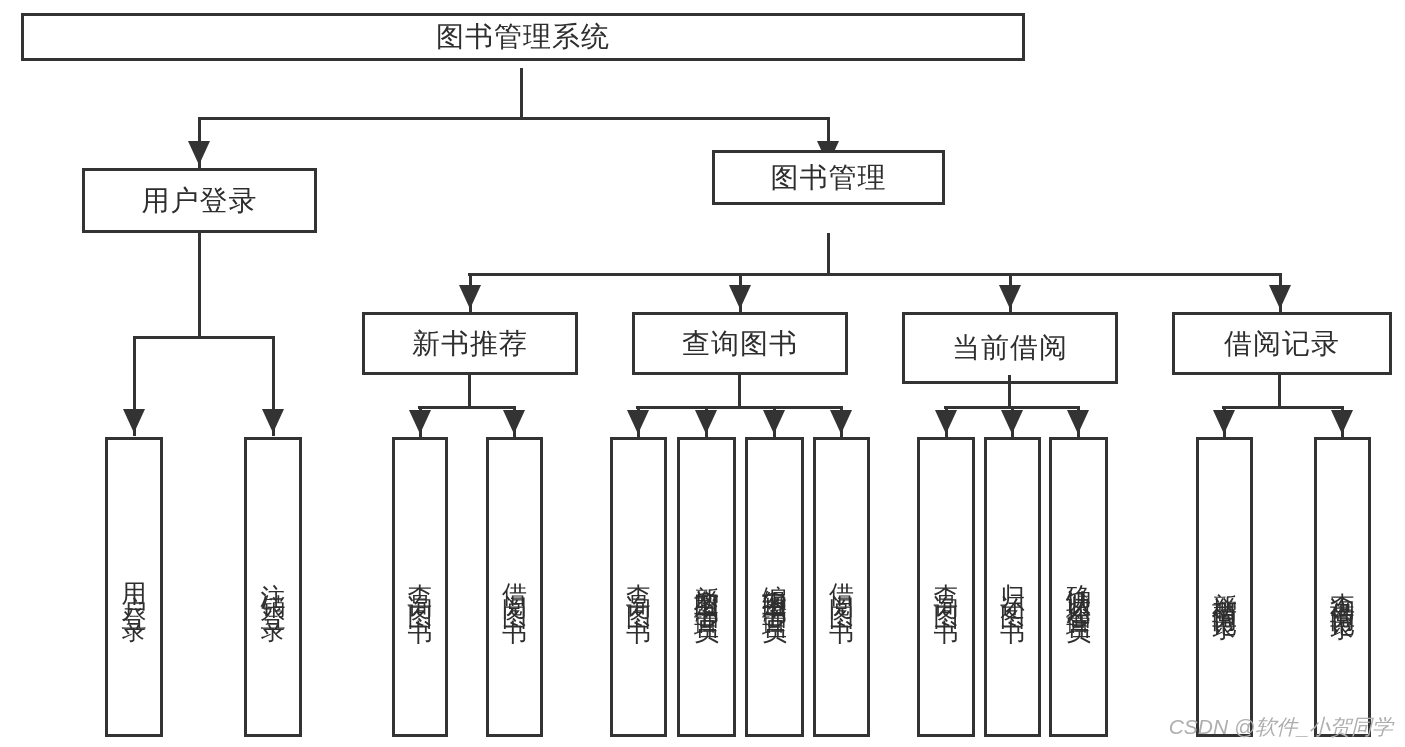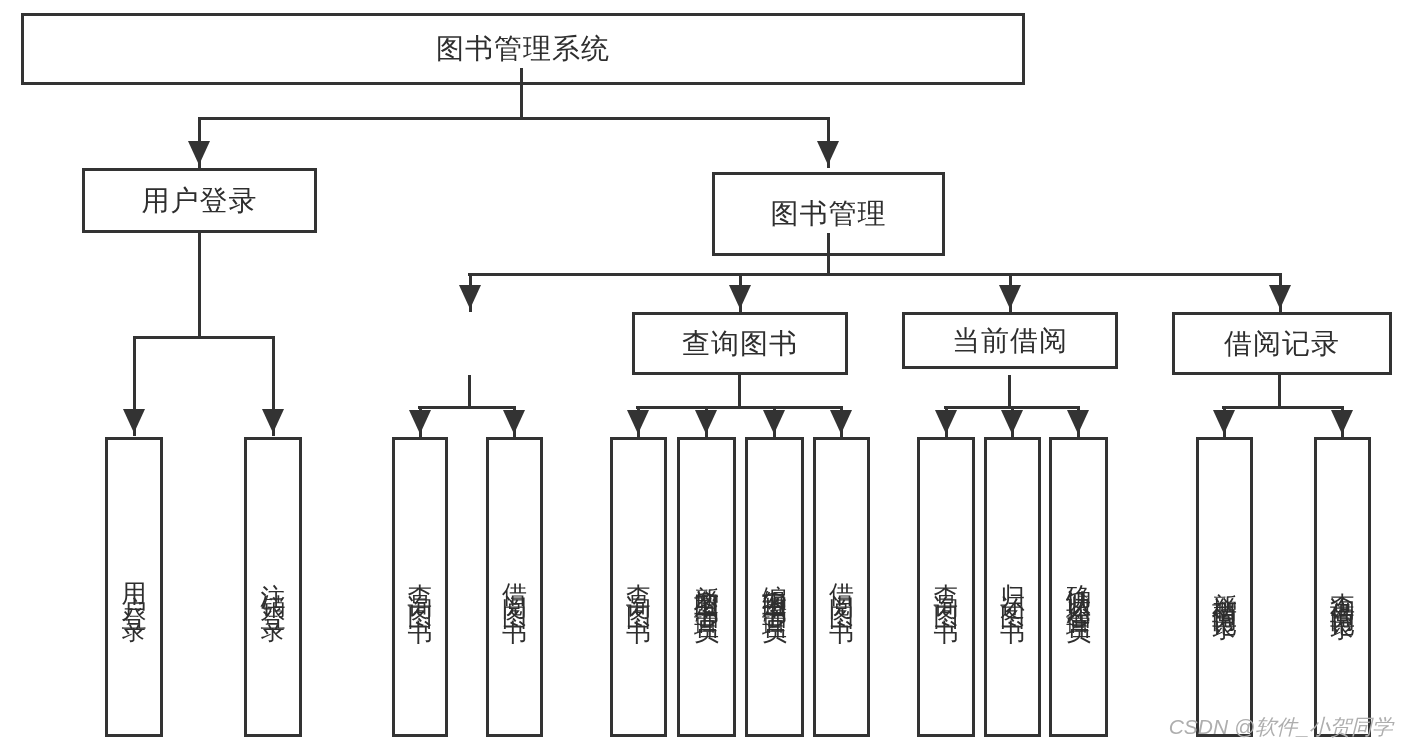--- a/index.html
+++ b/index.html
@@ -33,39 +33,39 @@
   .watermark{
     position:absolute;top:713px;right:12px;z-index:10;
     font-size:21px;color:var(--watermark);white-space:nowrap;font-style:italic;
   }
 </style>
 </head>
 <body>
 
 <div class="stage">
 
-  <div class="box hbox" style="left:21px;top:13px;width:1004px;height:72px;">
+  <div class="box hbox" style="left:21px;top:13px;width:1004px;height:48px;">
     <span>图书管理系统</span>
   </div>
 
   <div class="vline" style="left:520px;top:68px;height:49px;"></div>
   <div class="hline" style="left:198px;top:117px;width:632px;"></div>
   <div class="arrow" style="left:199px;top:117px;height:51px;">
       <i class="shaft"></i>
       <i class="head"></i>
     </div>
   <div class="arrow" style="left:828px;top:117px;height:51px;">
       <i class="shaft"></i>
       <i class="head"></i>
     </div>
 
   <div class="box hbox" style="left:82px;top:168px;width:235px;height:65px;">
     <span>用户登录</span>
   </div>
-  <div class="box hbox" style="left:712px;top:172px;width:233px;height:84px;">
+  <div class="box hbox" style="left:712px;top:150px;width:233px;height:55px;">
     <span>图书管理</span>
   </div>
 
   <div class="vline" style="left:198px;top:233px;height:103px;"></div>
   <div class="hline" style="left:133px;top:336px;width:142px;"></div>
   <div class="arrow" style="left:134px;top:336px;height:100px;">
       <i class="shaft"></i>
       <i class="head"></i>
     </div>
   <div class="arrow" style="left:273px;top:336px;height:100px;">
@@ -85,24 +85,27 @@
     </div>
   <div class="arrow" style="left:1010px;top:273px;height:39px;">
       <i class="shaft"></i>
       <i class="head"></i>
     </div>
   <div class="arrow" style="left:1280px;top:273px;height:39px;">
       <i class="shaft"></i>
       <i class="head"></i>
     </div>
 
+  <div class="box hbox" style="left:362px;top:312px;width:216px;height:63px;">
+    <span>新书推荐</span>
+  </div>
   <div class="box hbox" style="left:632px;top:312px;width:216px;height:63px;">
     <span>查询图书</span>
   </div>
-  <div class="box hbox" style="left:902px;top:312px;width:216px;height:57px;">
+  <div class="box hbox" style="left:902px;top:312px;width:216px;height:72px;">
     <span>当前借阅</span>
   </div>
   <div class="box hbox" style="left:1172px;top:312px;width:220px;height:63px;">
     <span>借阅记录</span>
   </div>
 
   <div class="vline" style="left:468px;top:375px;height:31px;"></div>
   <div class="vline" style="left:738px;top:375px;height:31px;"></div>
   <div class="vline" style="left:1008px;top:375px;height:31px;"></div>
   <div class="vline" style="left:1278px;top:375px;height:31px;"></div>

